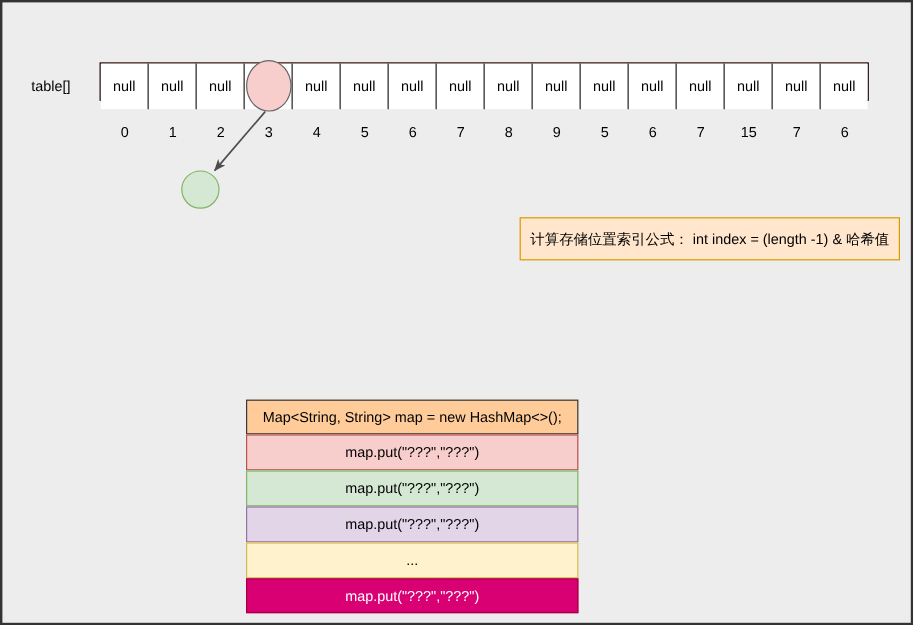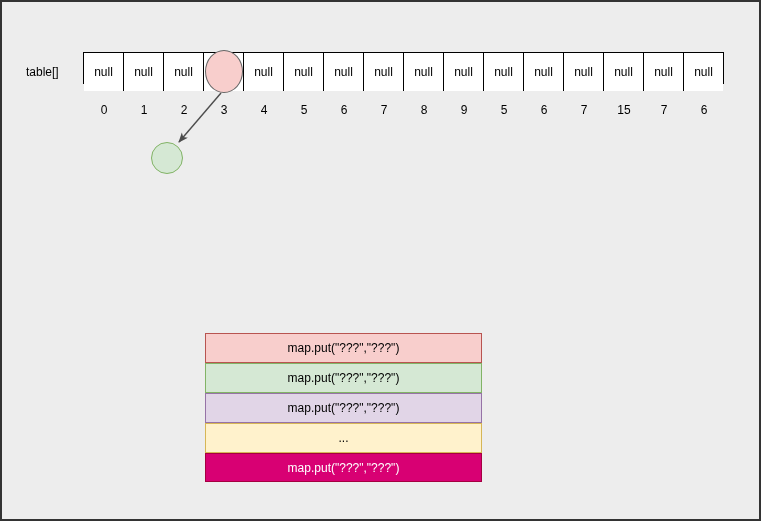--- a/index.html
+++ b/index.html
@@ -190,22 +190,24 @@
     <defs>
       <marker id="arrowhead" markerWidth="12" markerHeight="10" refX="9" refY="4" orient="auto" markerUnits="userSpaceOnUse">
         <path d="M0,0 L10,4 L0,8 L2.5,4 Z" fill="#4D4D4D"></path>
       </marker>
     </defs>
     <line x1="219" y1="91" x2="177" y2="140" stroke="#4D4D4D" stroke-width="1.4" marker-end="url(#arrowhead)"></line>
   </svg>
 
   <div class="entry-circle"></div>
 
+  <div class="formula-note">计算存储位置索引公式： int index = (length -1) &amp; 哈希值</div>
 
   <div class="code-stack">
+    <div class="code-row code-row-0">Map&lt;String, String&gt; map = new HashMap&lt;&gt;();</div>
     <div class="code-row code-row-1">map.put("???","???")</div>
     <div class="code-row code-row-2">map.put("???","???")</div>
     <div class="code-row code-row-3">map.put("???","???")</div>
     <div class="code-row code-row-4">...</div>
     <div class="code-row code-row-5">map.put("???","???")</div>
   </div>
 
 </div>
 
 </body></html>

